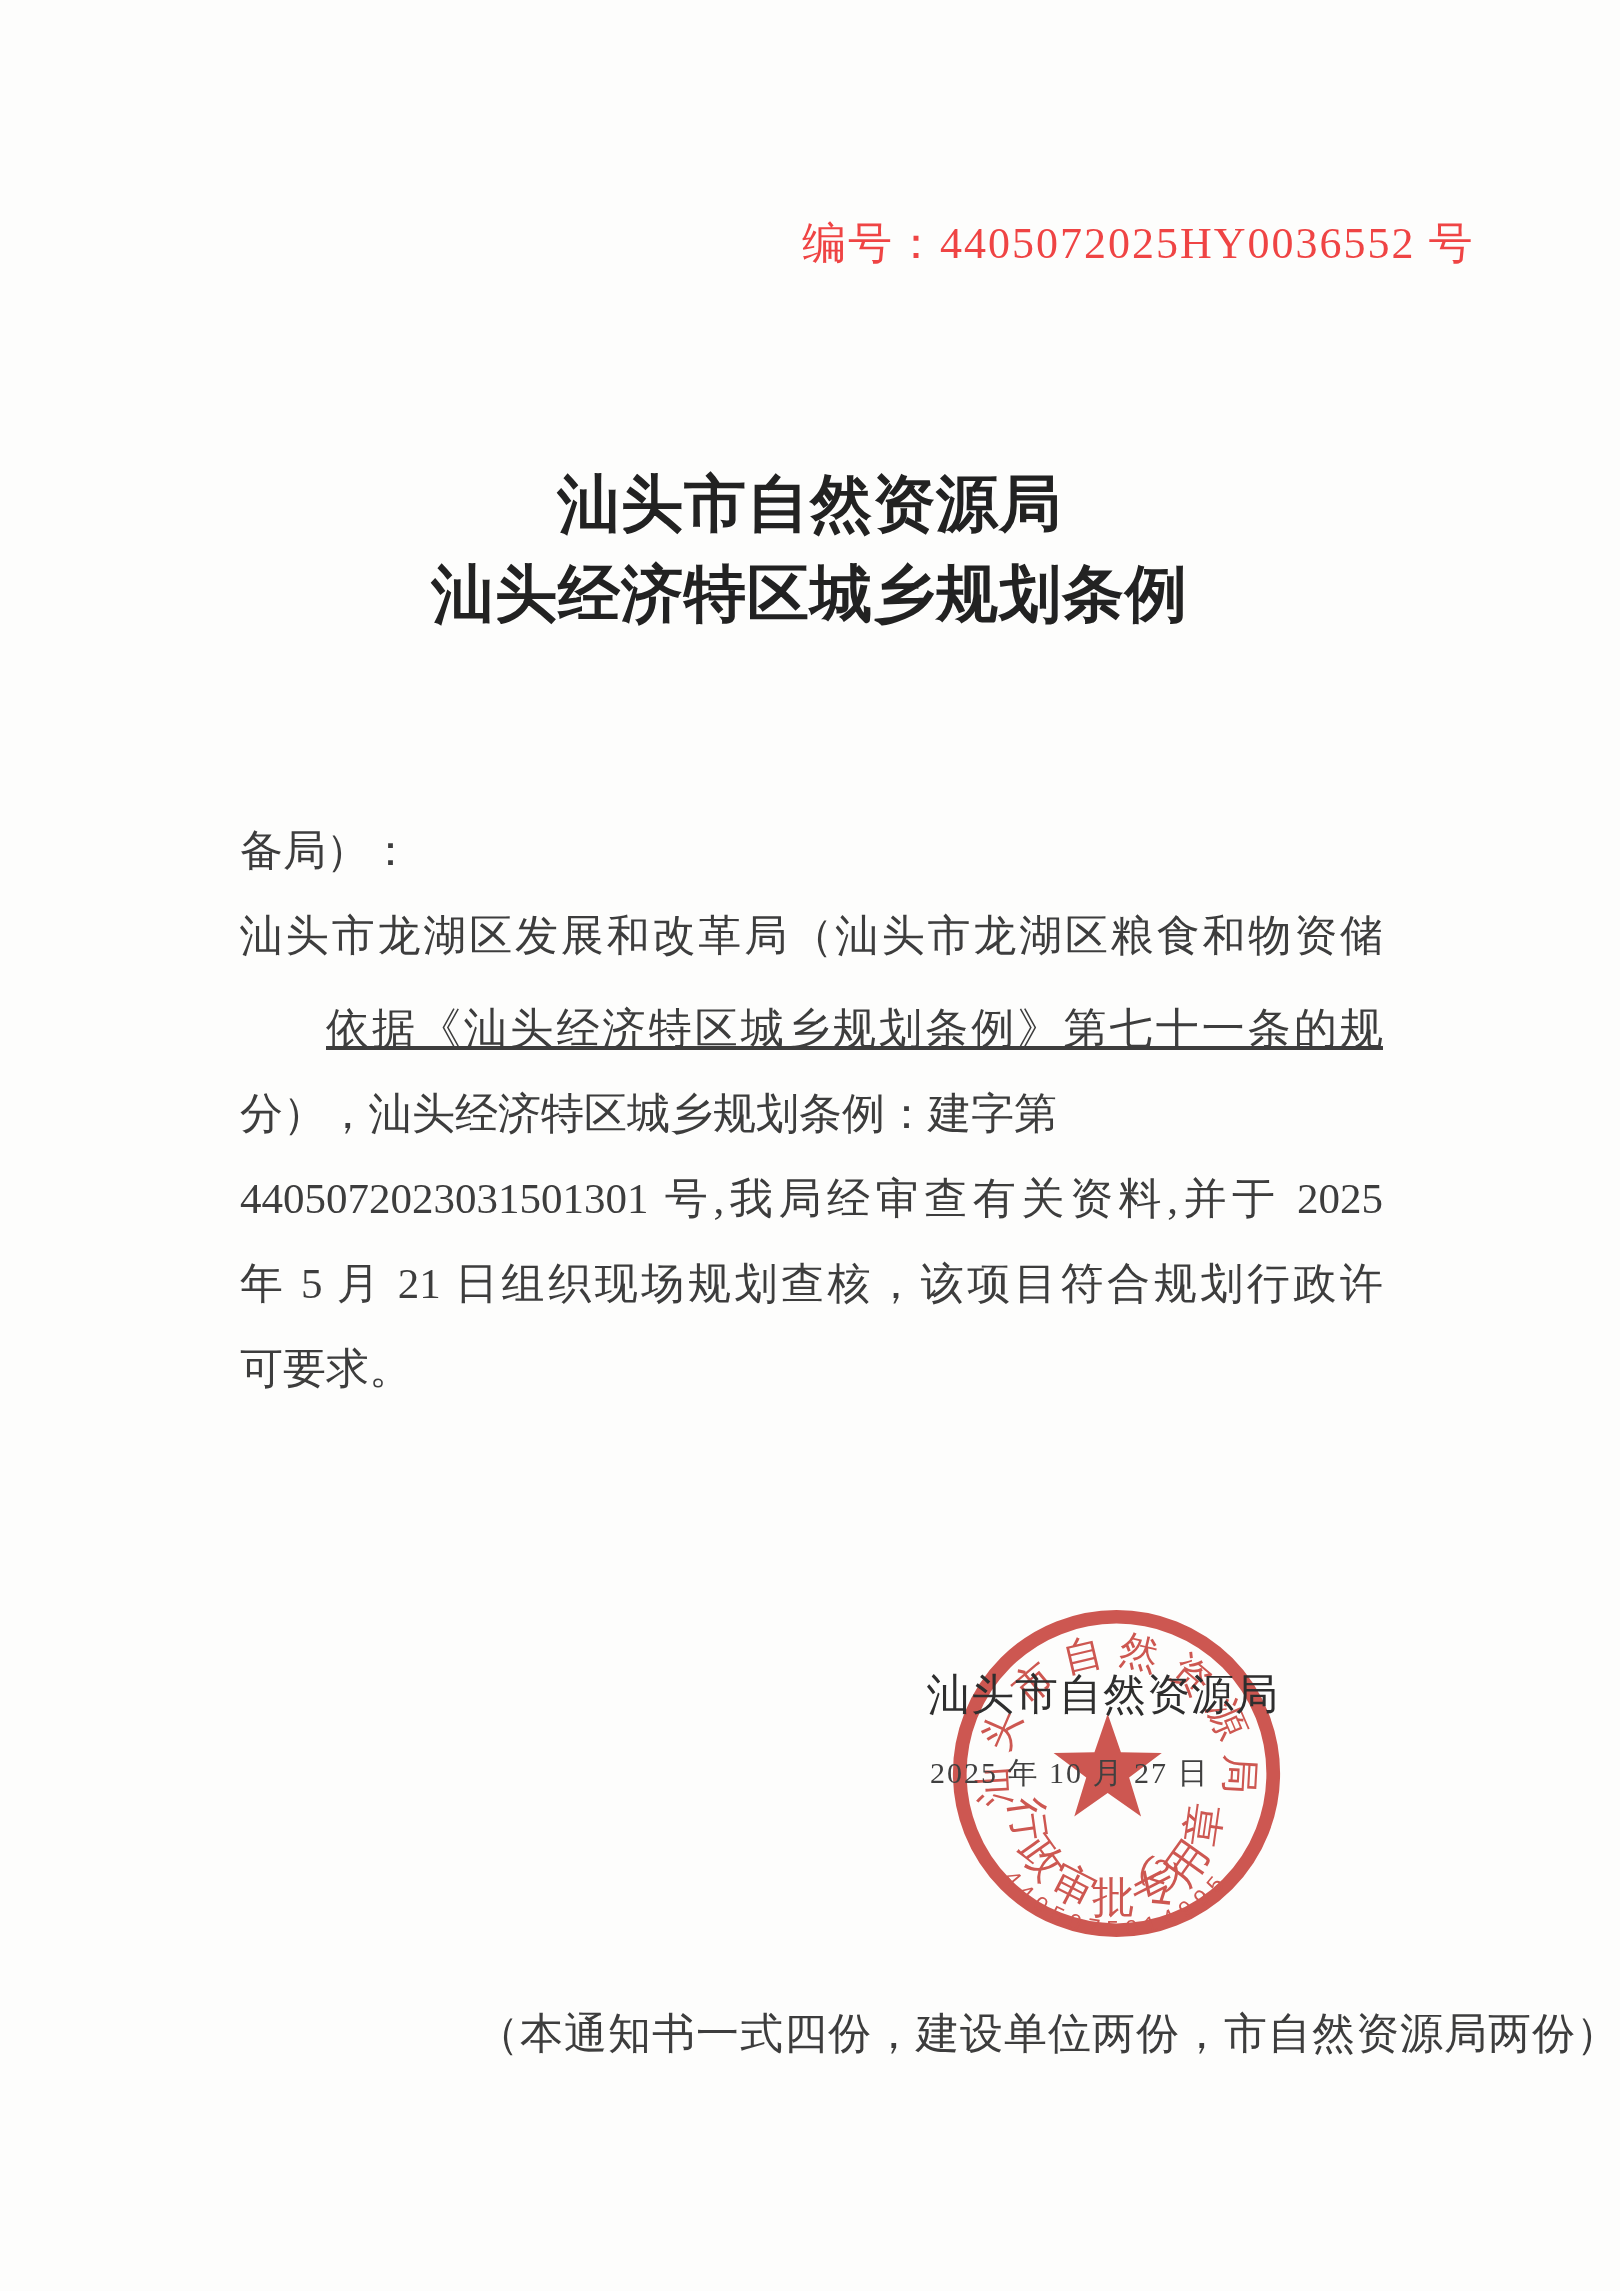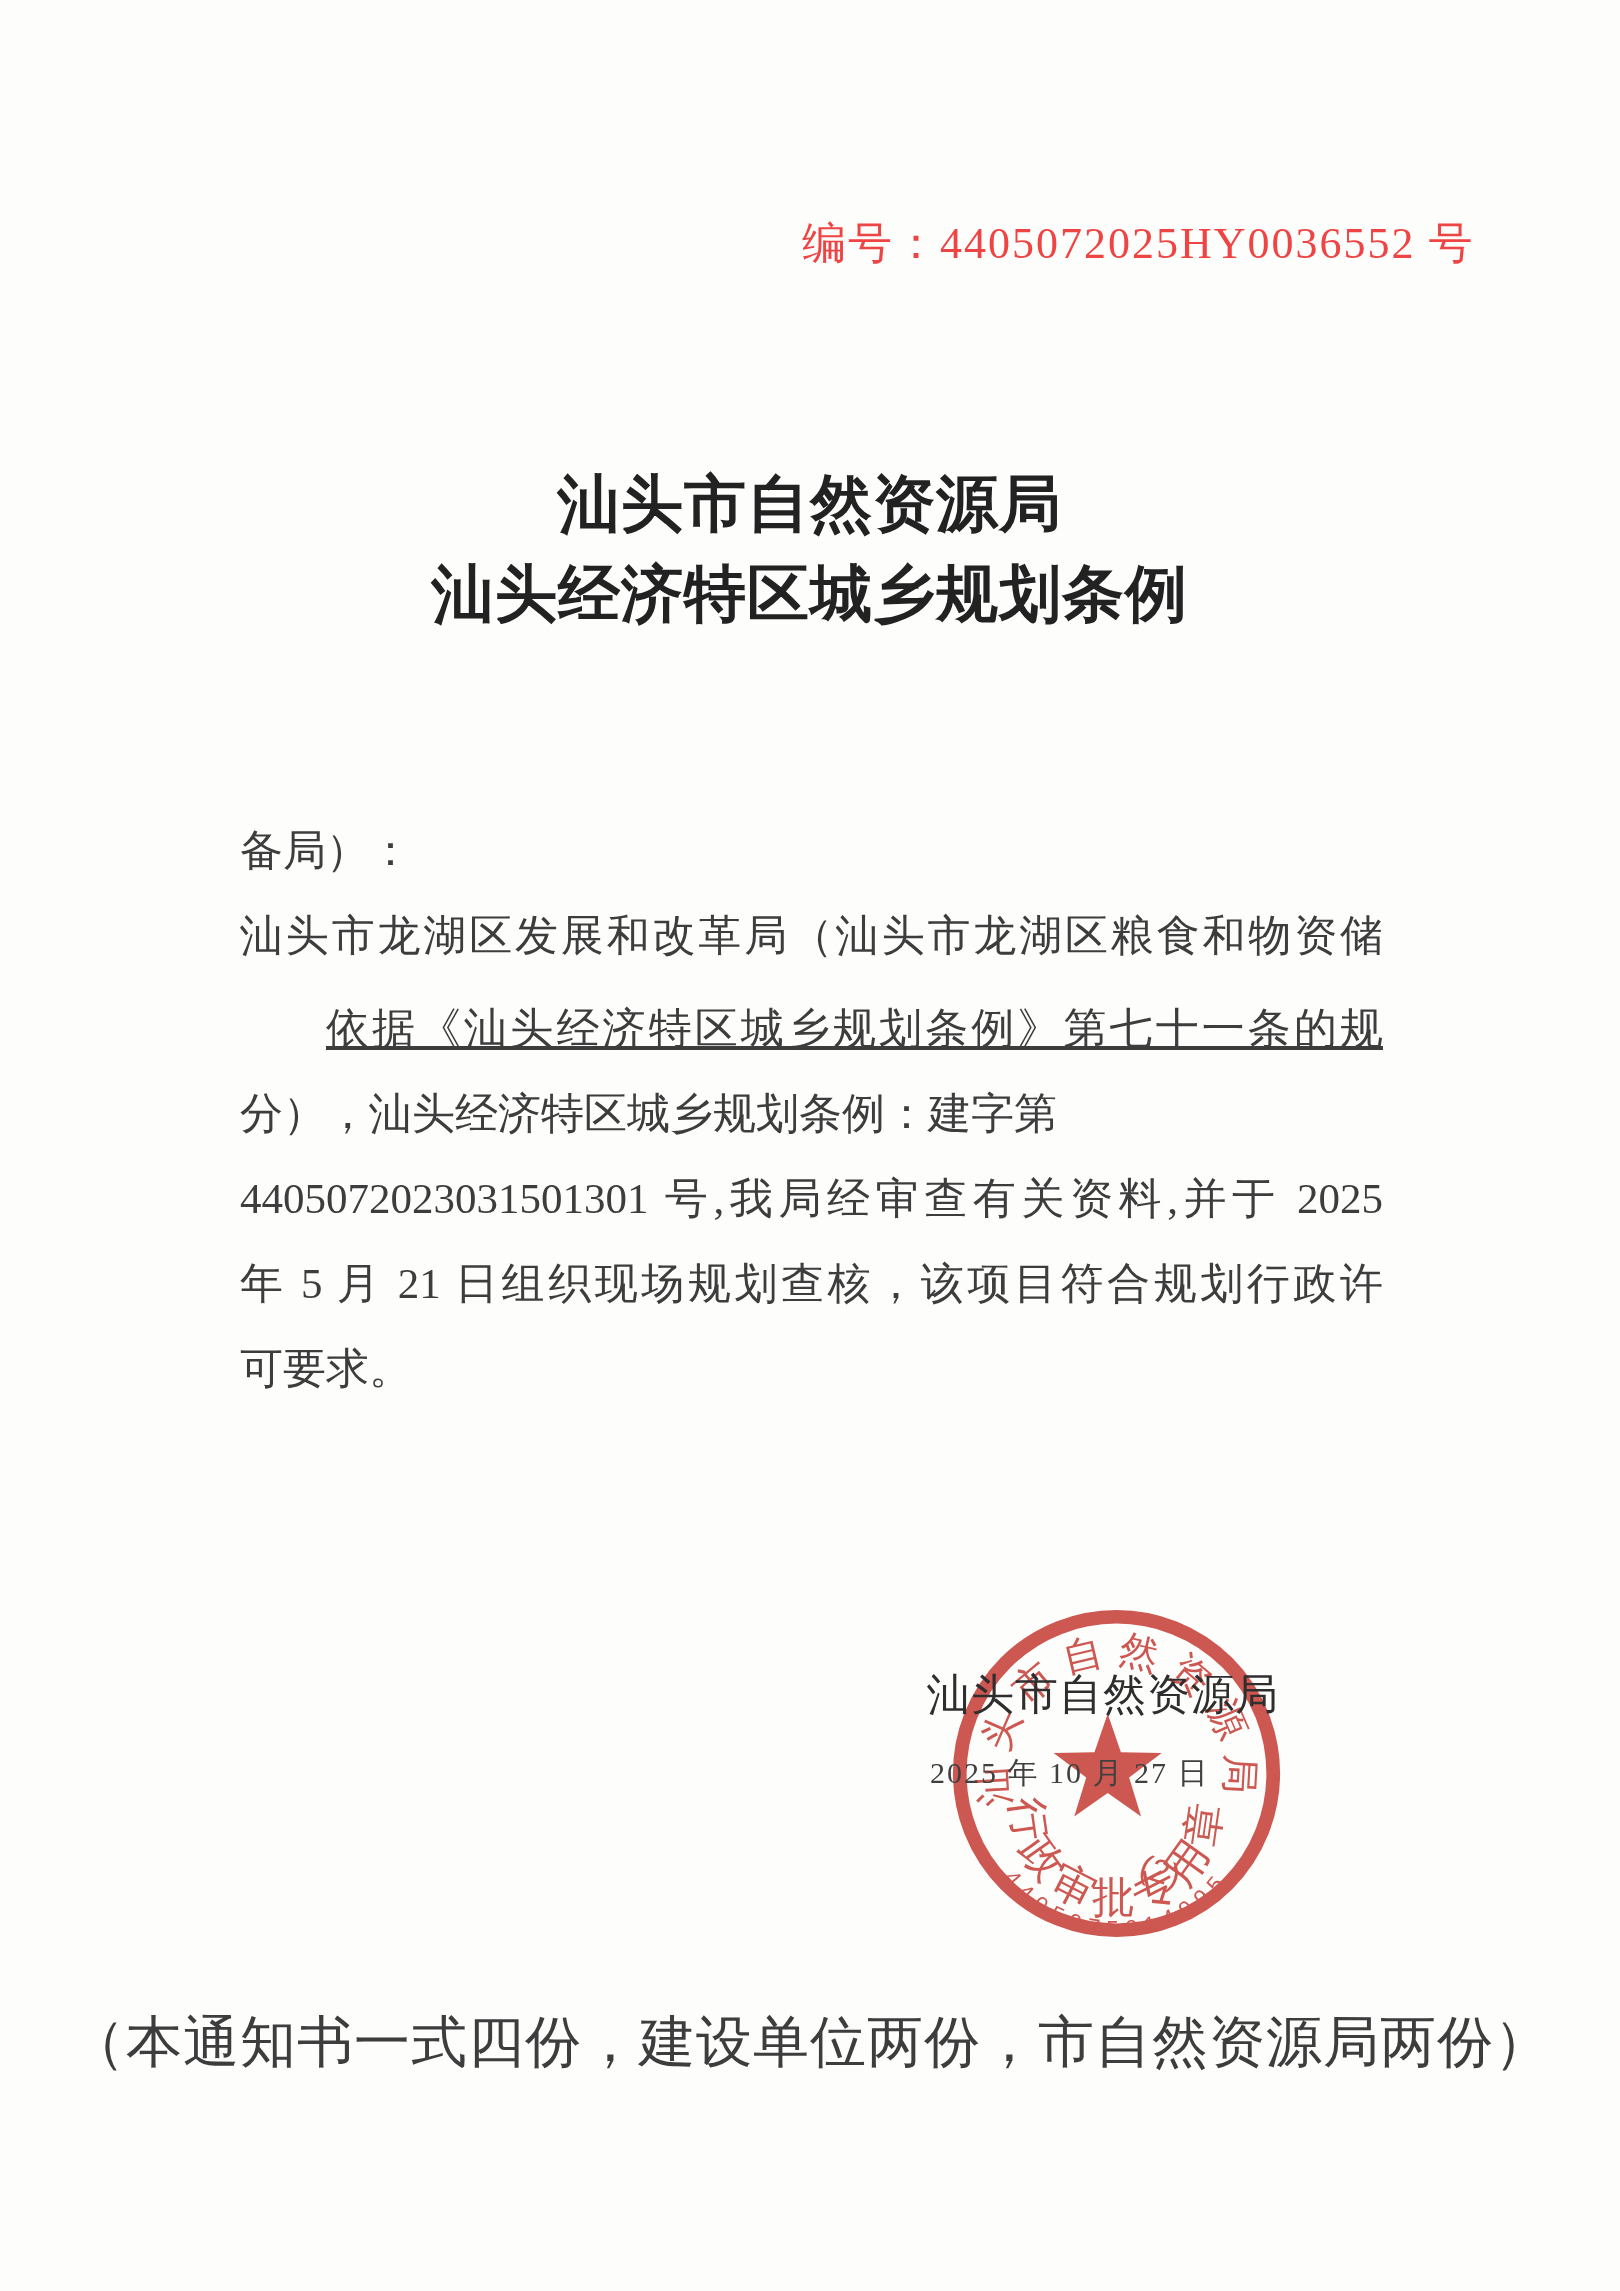--- a/index.html
+++ b/index.html
@@ -41,21 +41,21 @@
   .sig-date{
     position:absolute;left:906px;top:1753px;
     font-size:30px;letter-spacing:2px;color:#404040;margin-left:24px;
   }
   .seal{
     position:absolute;left:948px;top:1605px;width:337px;height:337px;
     opacity:0.88;
   }
   .footer-note{
     position:absolute;left:0;top:2005px;width:1620px;
-    text-align:center;font-size:56px;color:#3d3d3d;letter-spacing:1px;
+    text-align:right;font-size:43px;color:#3d3d3d;letter-spacing:1px;
   }
   .seal text{font-family:"Liberation Sans", sans-serif;}
 </style>
 </head>
 <body>
 
 <div class="page">
 
   <div class="doc-number">编号：4405072025HY0036552 号</div>
 

